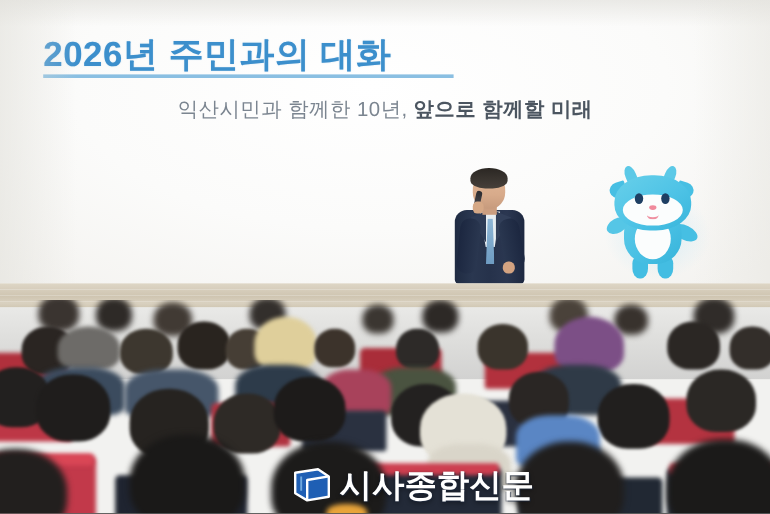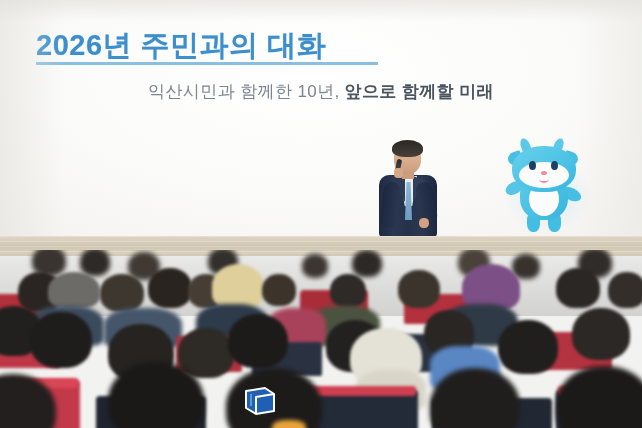--- a/index.html
+++ b/index.html
@@ -565,15 +565,16 @@
 
     <div class="body-blob" style="left:272px; top:170px; width:34px; height:18px; background:#e8a43a;"></div>
   </div>
 
   <div class="watermark">
     <svg class="wm-icon" viewBox="0 0 34 30">
       <path d="M3 5 L22 2 L31 8 L31 25 L13 28 L3 22 Z" fill="#1f5fb4" stroke="#ffffff" stroke-width="2" stroke-linejoin="round"></path>
       <path d="M13 28 L13 11 L31 8" fill="none" stroke="#ffffff" stroke-width="2" stroke-linejoin="round"></path>
       <path d="M8 8 L8 20" stroke="#6fa8de" stroke-width="1.6"></path>
     </svg>
+    <span class="wm-text">시사종합신문</span>
   </div>
 
 </div>
 
 </body></html>

